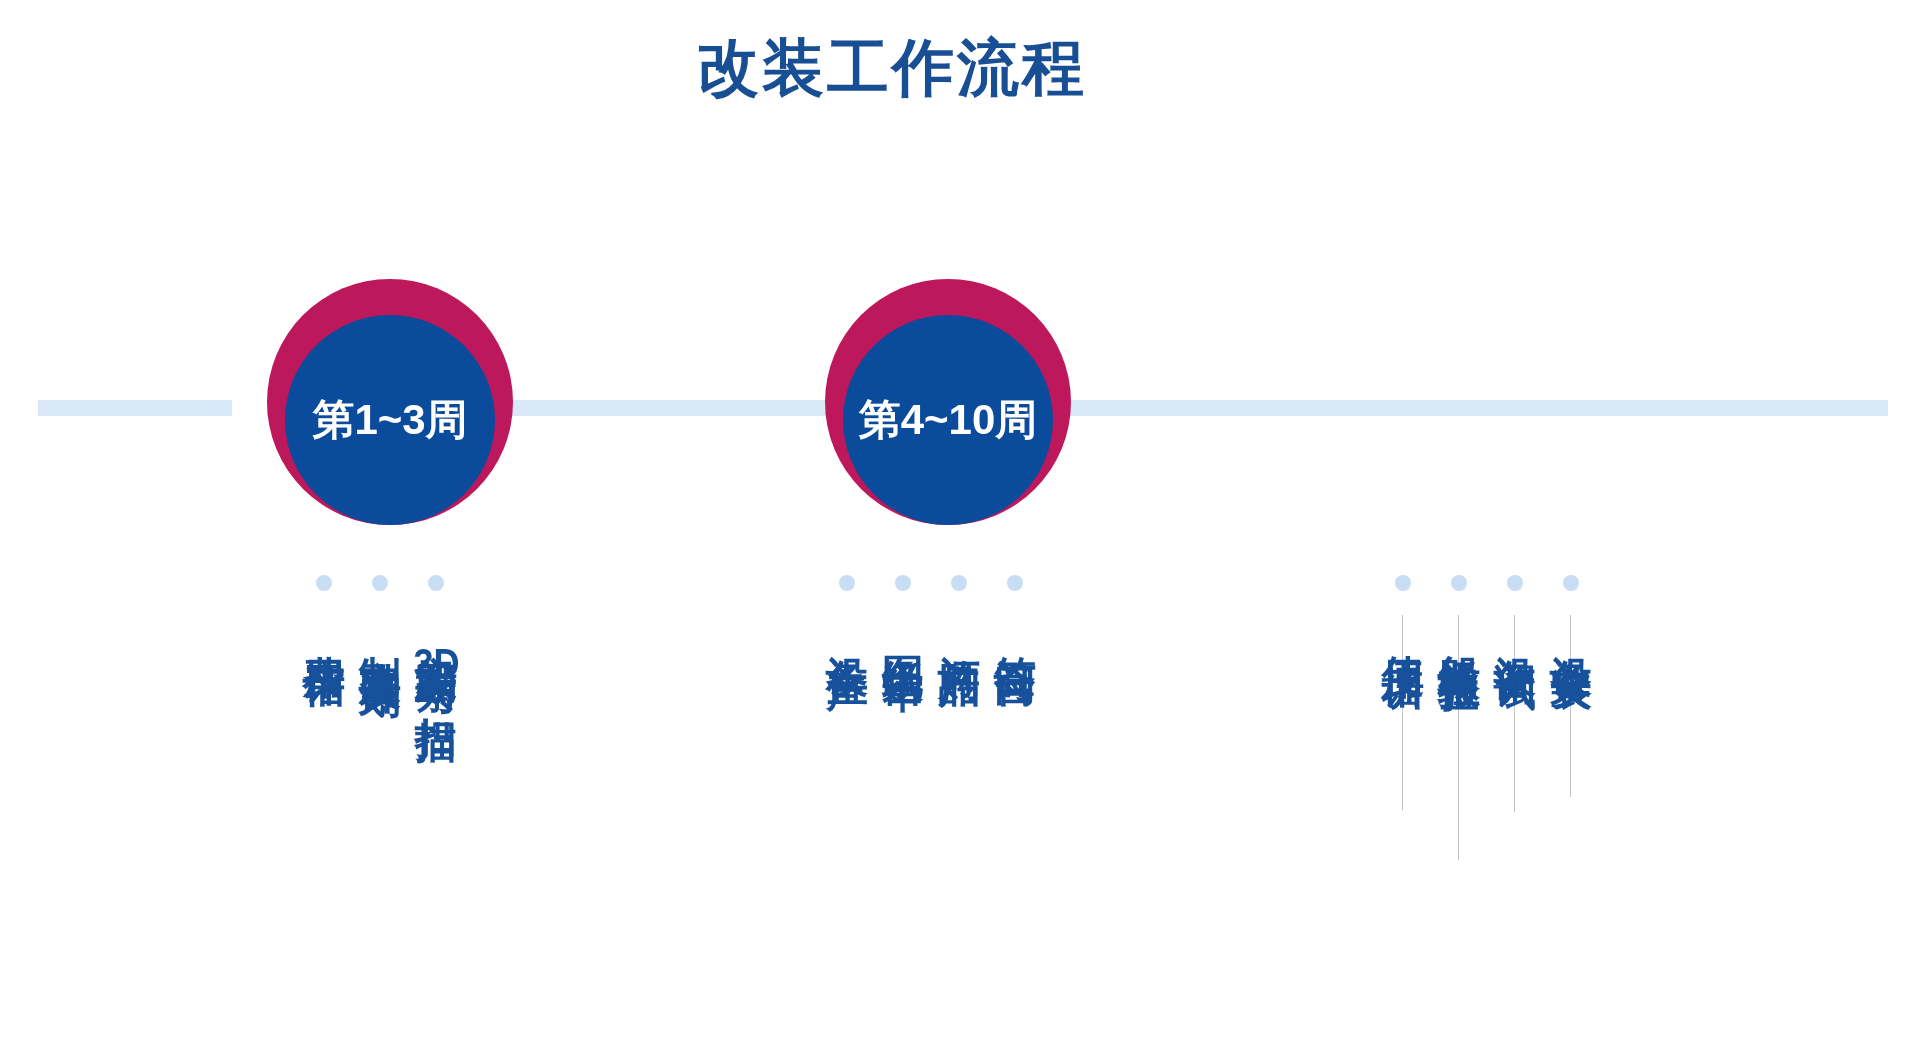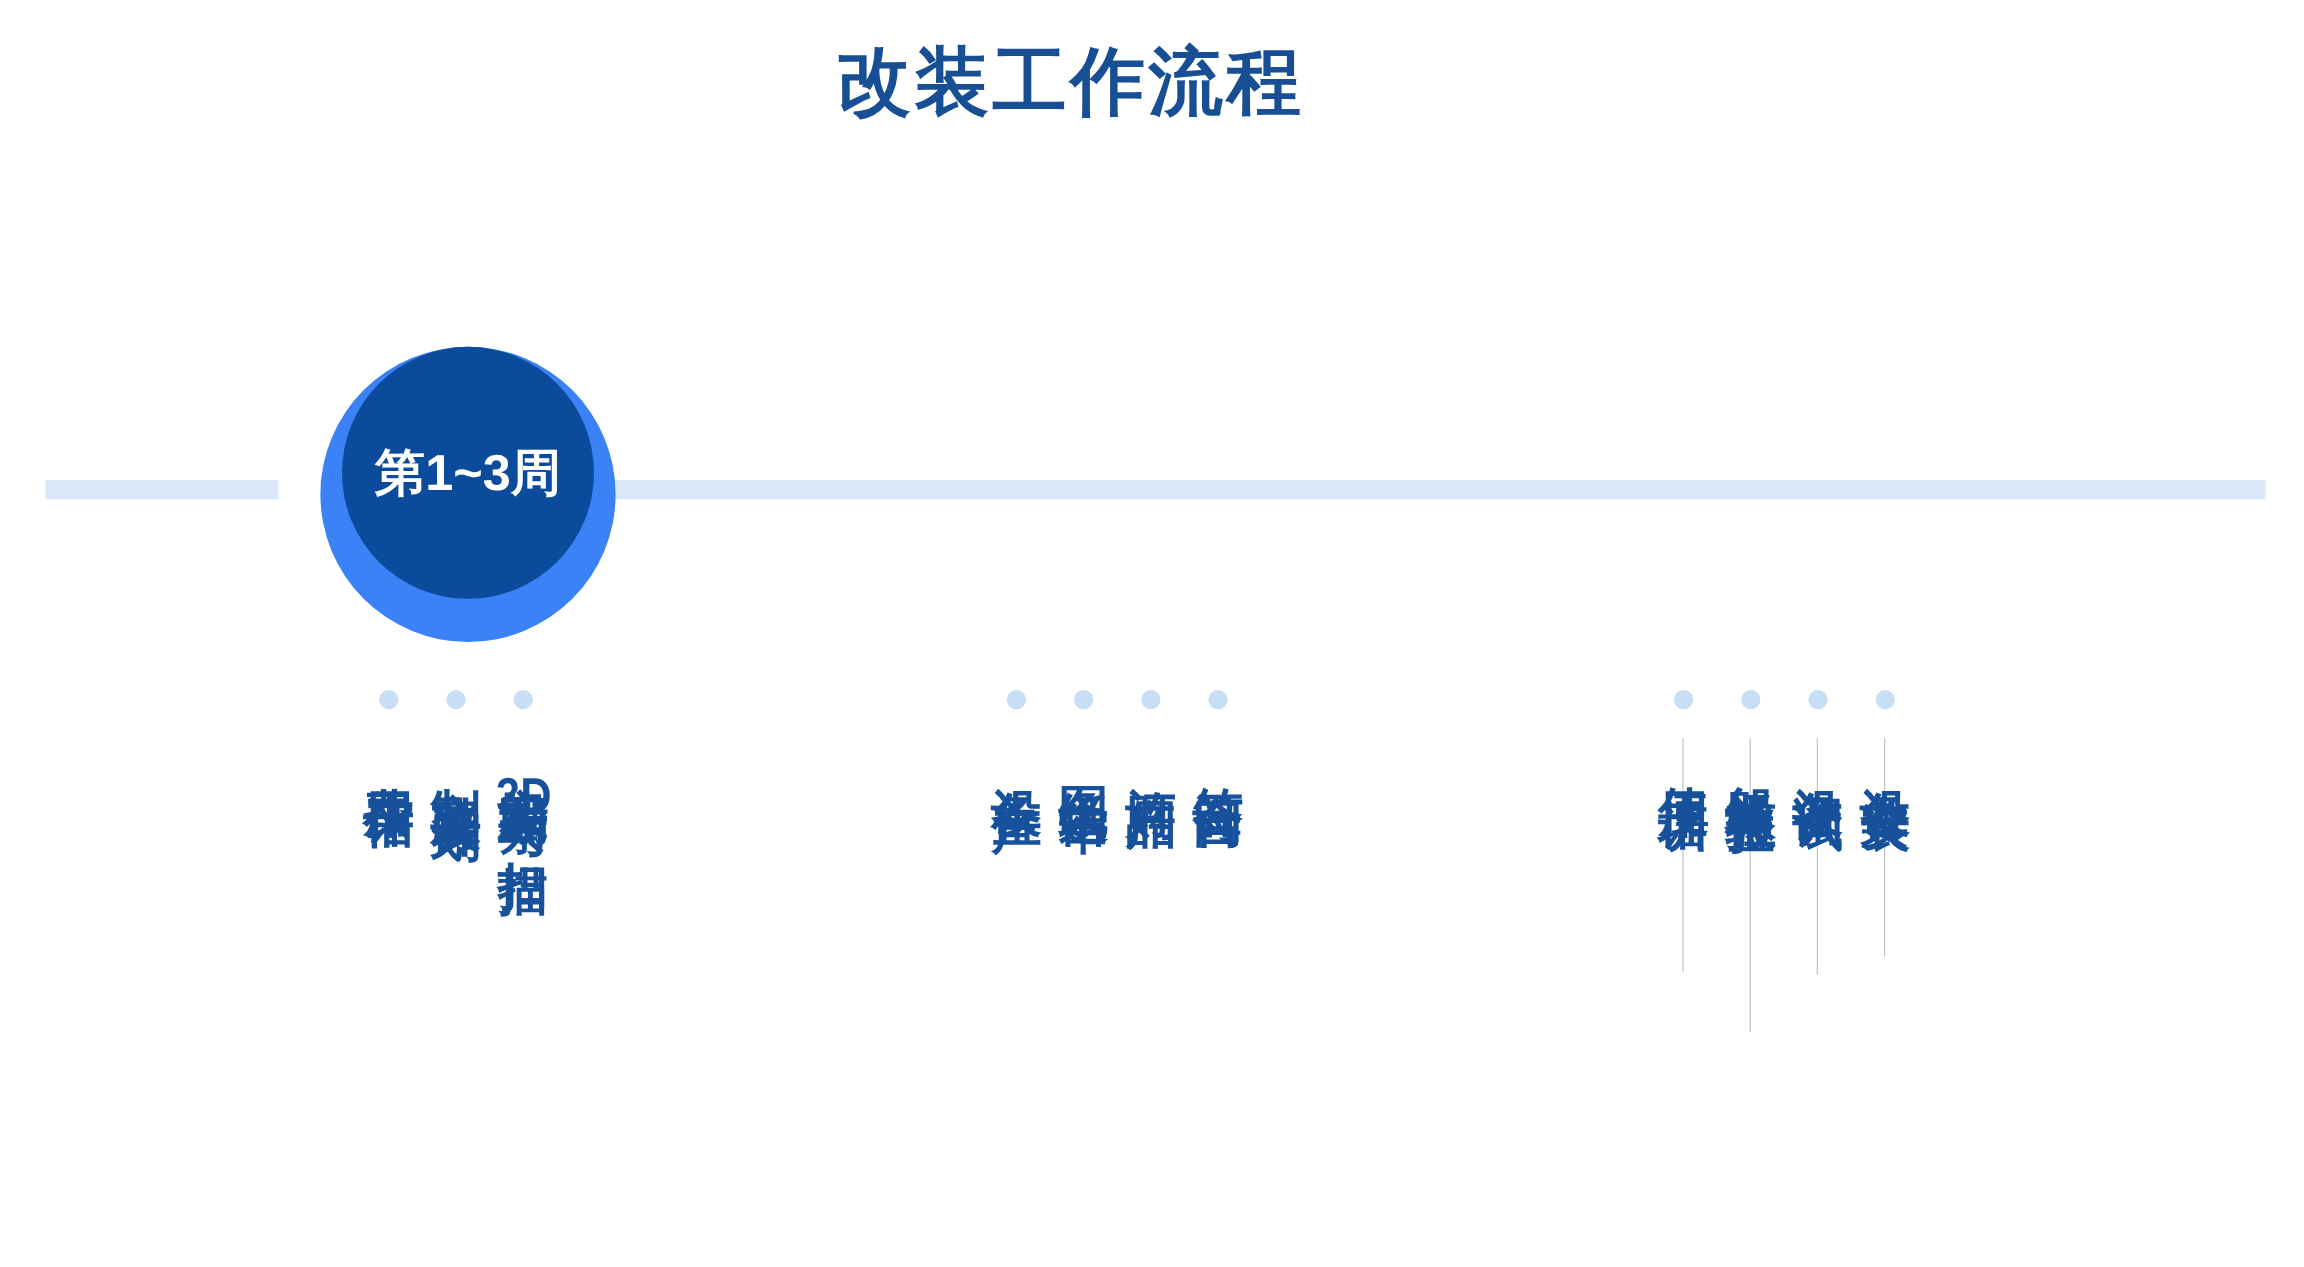--- a/index.html
+++ b/index.html
@@ -36,28 +36,28 @@
     height: 16px;
     background: #d9e9f8;
     z-index: 1;
   }
   .tl-line.seg-left  { left: 38px;  width: 194px; }
   .tl-line.seg-main  { left: 267px; width: 1621px; }
 
   
   .stage-circle {
     position: absolute;
-    top: 289px;
+    top: 279px;
     width: 246px;
     height: 246px;
     border-radius: 50%;
-    background: #3b82f6;
+    background: #be185d;
     z-index: 2;
     display: flex;
-    align-items: flex-start;
+    align-items: flex-end;
     justify-content: center;
   }
   .stage-circle .inner {
     width: 210px;
     height: 210px;
     border-radius: 50%;
     background: #0b4b9b;
     display: flex;
     align-items: center;
     justify-content: center;
@@ -140,20 +140,25 @@
 
   <div class="tl-line seg-left"></div>
   <div class="tl-line seg-main"></div>
 
   <div class="stage-circle circle-1">
     <div class="inner">
       <span class="label">第1~3周</span>
     </div>
   </div>
 
+  <div class="stage-circle circle-2">
+    <div class="inner">
+      <span class="label">第4~10周</span>
+    </div>
+  </div>
 
 
   <div class="task-group tasks-1">
     <div class="task-col">
       <span class="task-dot"></span>
       <div class="task-text"><span>费用评估</span><span class="latin-combined"></span><span></span></div>
     </div>
     <div class="task-col">
       <span class="task-dot"></span>
       <div class="task-text"><span>制定改装计划</span><span class="latin-combined"></span><span></span></div>

